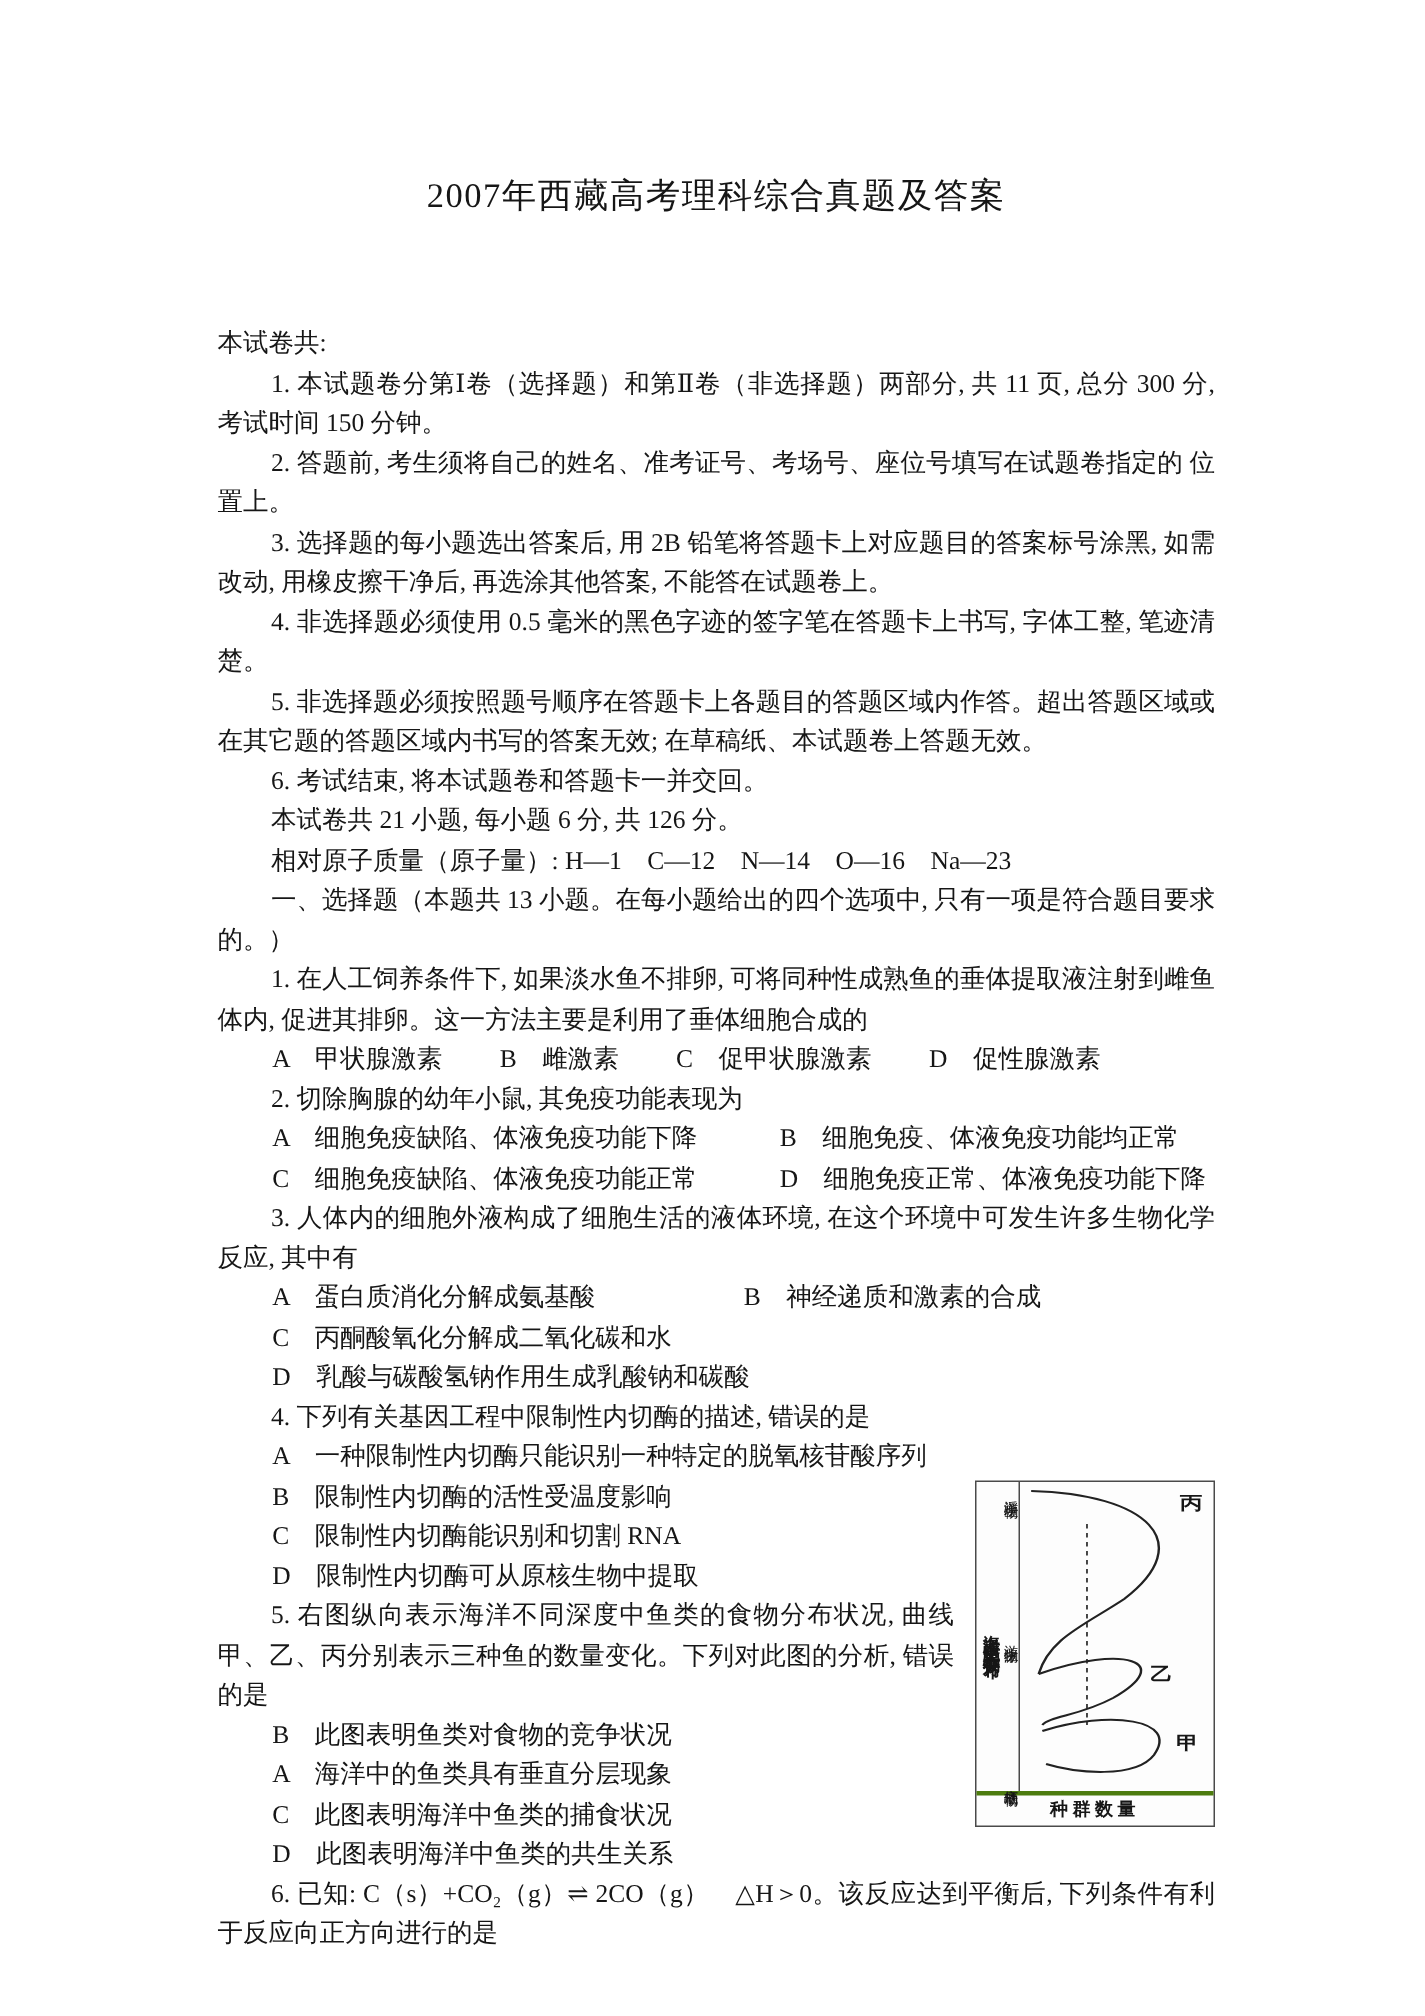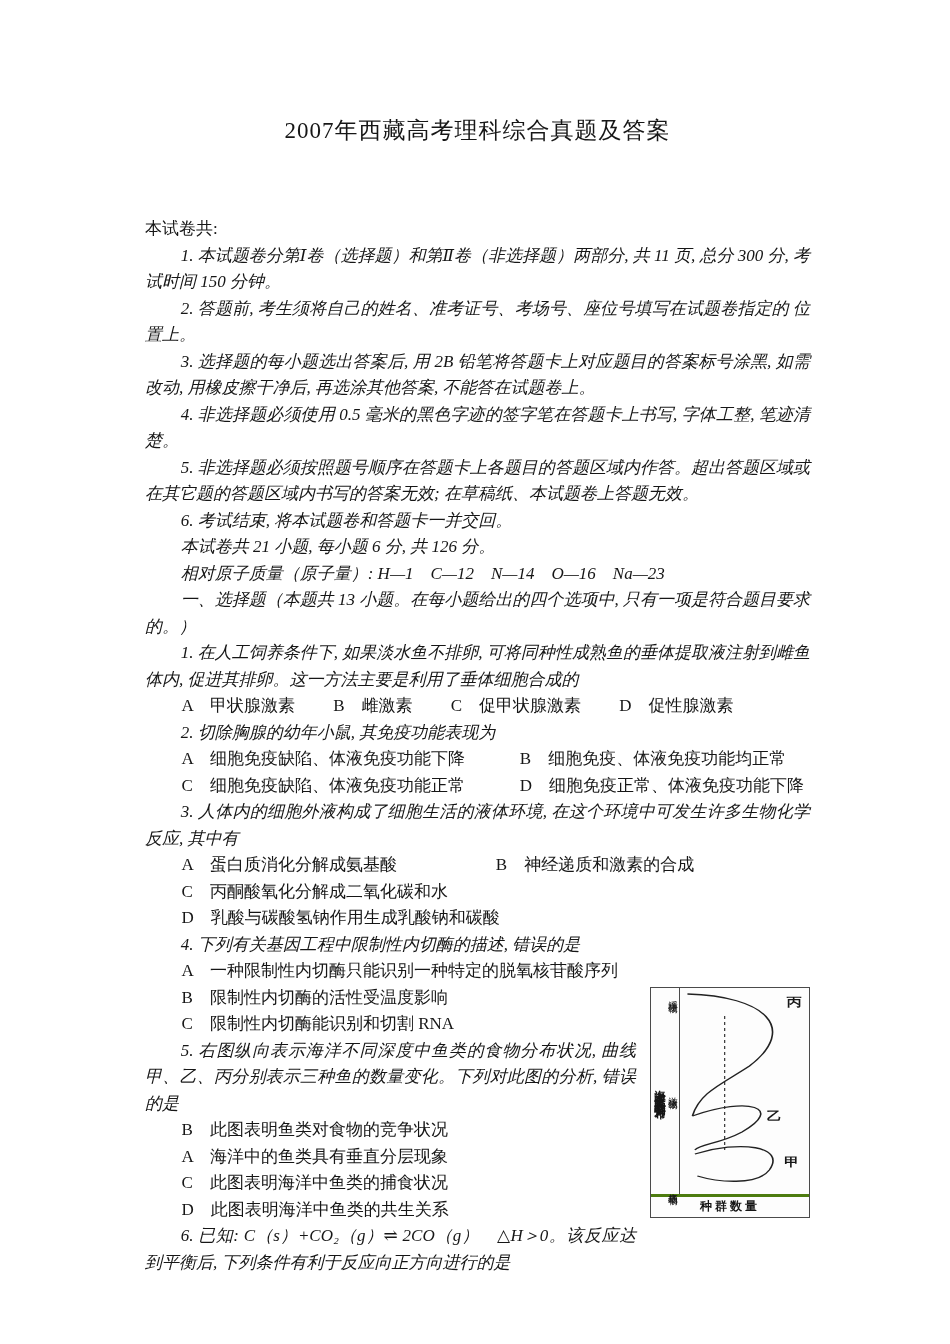--- a/index.html
+++ b/index.html
@@ -20,21 +20,21 @@
   }
   h1.title {
     font-size: 23px;
     font-weight: normal;
     text-align: center;
     margin: 0 0 70px 0;
     letter-spacing: 1px;
     line-height: 30px;
   }
   p { margin: 0; text-align: justify; }
-  .indent { text-indent: 2.1em; font-style: italic; }
+  .indent { text-indent: 2.1em; }
   h2.kan {
     font-size: 18px;
     font-weight: bold;
     text-align: center;
     margin: 2px 0 2px 0;
     line-height: 27px;
   }
   .opts { padding-left: 2.15em; }
   .opt { white-space: nowrap; }
   .g { margin-right: 34px; }
@@ -163,20 +163,21 @@
           <text class="svg-label" x="70" y="132">乙</text>
           <text class="svg-label" x="84" y="178">甲</text>
         </svg>
       </div>
     </div>
     <div class="fig-xlabel">种群数量</div>
   </div>
 
   <p class="opts">B　限制性内切酶的活性受温度影响</p>
   <p class="opts">C　限制性内切酶能识别和切割 RNA</p>
+  <p class="opts">D　限制性内切酶可从原核生物中提取</p>
 
   <p class="indent">5. 右图纵向表示海洋不同深度中鱼类的食物分布状况, 曲线甲、乙、丙分别表示三种鱼的数量变化。下列对此图的分析, 错误的是</p>
   <p class="opts">B　此图表明鱼类对食物的竞争状况</p>
   <p class="opts">A　海洋中的鱼类具有垂直分层现象</p>
   <p class="opts">C　此图表明海洋中鱼类的捕食状况</p>
   <p class="opts">D　此图表明海洋中鱼类的共生关系</p>
 
   <p class="indent">6. 已知: C（s）+CO₂（g）⇌ 2CO（g）　△H＞0。该反应达到平衡后, 下列条件有利于反应向正方向进行的是</p>
 
 </div>

